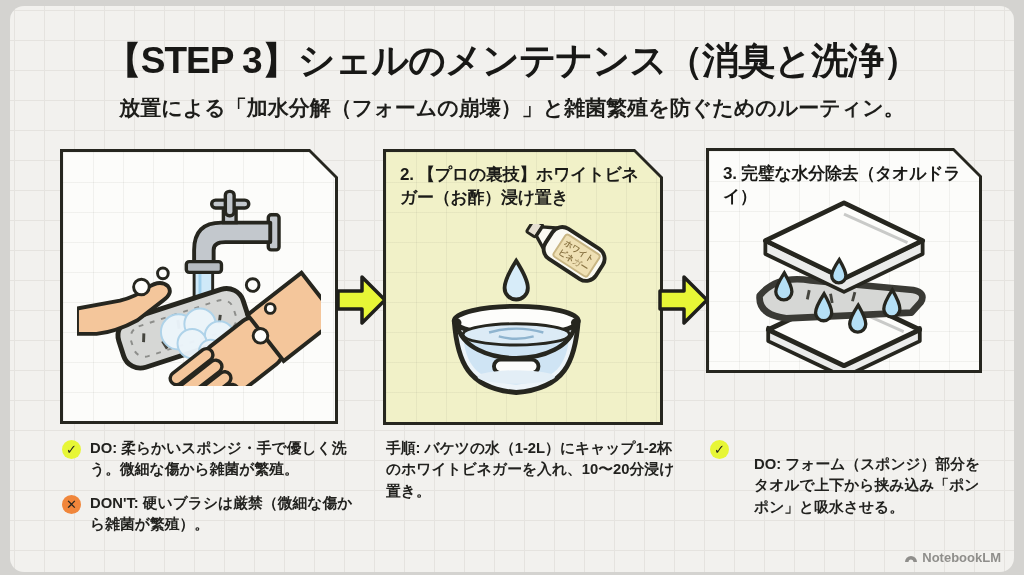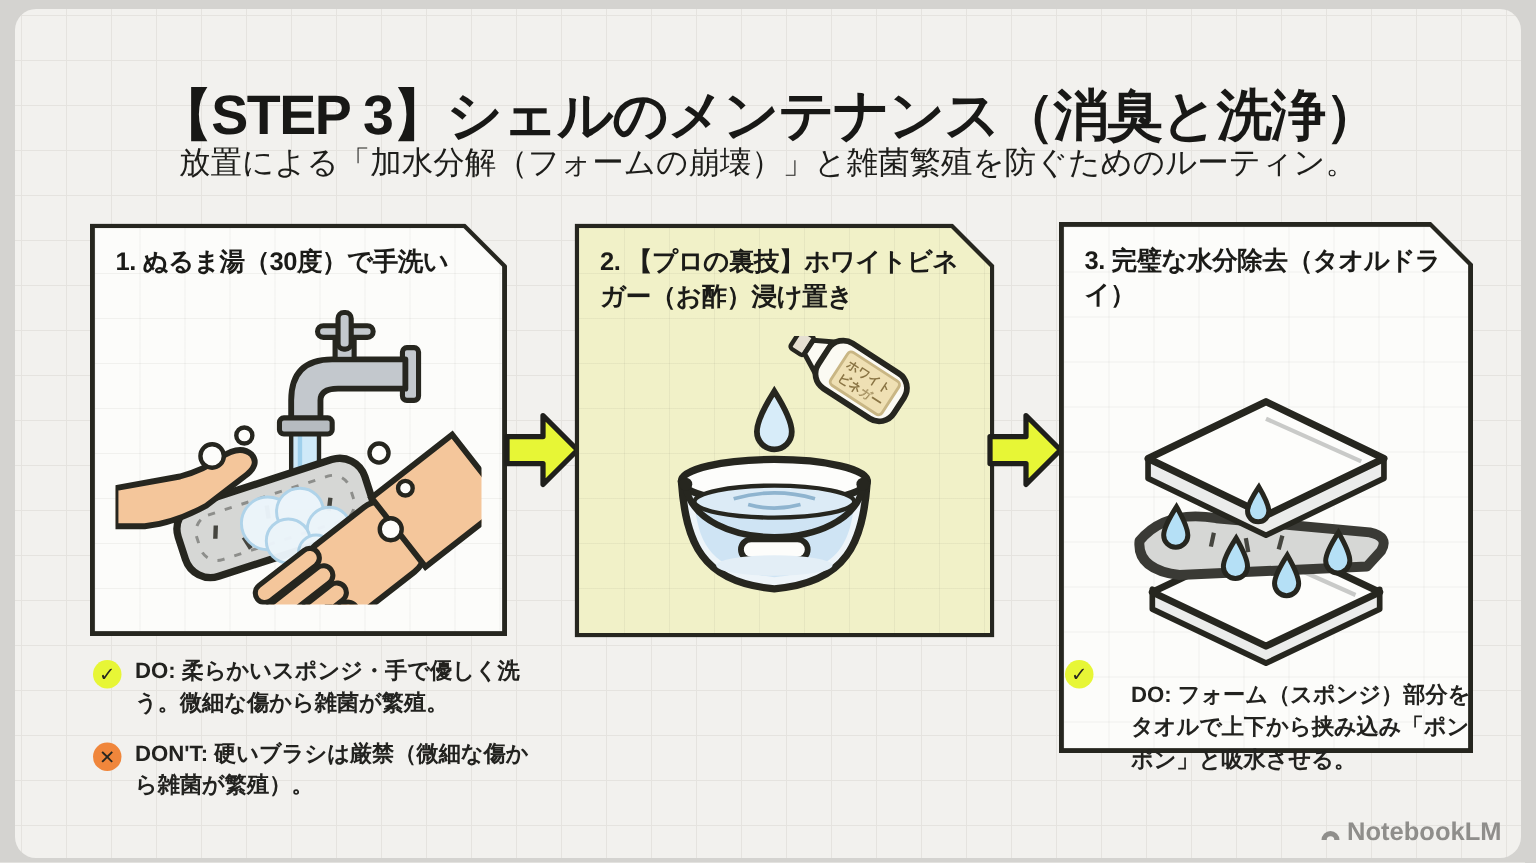--- a/index.html
+++ b/index.html
@@ -13,48 +13,48 @@
   .stage{position:relative;width:1024px;height:575px;}
   .card{
     position:absolute;left:10px;right:10px;top:6px;bottom:3px;
     background:#f2f1ee;border-radius:14px;overflow:hidden;
     background-image:
       linear-gradient(#e5e3df 1px,transparent 1px),
       linear-gradient(90deg,#e5e3df 1px,transparent 1px);
     background-size:30px 30px;background-position:4px 4px;
   }
   .page-title{
-    position:absolute;left:0;right:0;top:30px;margin:16px;
+    position:absolute;left:0;right:0;top:30px;margin:0;
     text-align:center;font-size:37px;font-weight:800;letter-spacing:-1px;
     color:#181816;
   }
   .page-subtitle{
     position:absolute;left:0;right:0;top:88px;margin:0;
-    text-align:center;font-size:21px;font-weight:400;color:#1d1d1a;
+    text-align:center;font-size:21px;font-weight:700;color:#1d1d1a;
   }
   
   .panel{
     position:absolute;
     background:#26261f;
     clip-path:polygon(0 0, calc(100% - 28px) 0, 100% 28px, 100% 100%, 0 100%);
   }
   .panel-inner{
     position:absolute;inset:3px;
     clip-path:polygon(0 0, calc(100% - 26px) 0, 100% 26px, 100% 100%, 0 100%);
     display:flex;flex-direction:column;
     background-image:
       linear-gradient(rgba(90,90,80,.07) 1px,transparent 1px),
       linear-gradient(90deg,rgba(90,90,80,.07) 1px,transparent 1px);
     background-size:30px 30px;
   }
   .panel-inner.white{background-color:#fcfcfa;}
   .panel-inner.yellow{background-color:#f1f1c8;}
   #panel1{left:50px;top:143px;width:278px;height:275px;}
   #panel2{left:373px;top:143px;width:280px;height:276px;}
-  #panel3{left:696px;top:142px;width:276px;height:354px;}
+  #panel3{left:696px;top:142px;width:276px;height:225px;}
   .panel-title{
     margin:12px 14px 0 14px;font-size:17px;font-weight:800;line-height:1.35;
     color:#1b1b18;letter-spacing:-0.3px;
   }
   .illus{flex:1;display:flex;align-items:center;justify-content:center;min-height:0;}
   .illus svg{display:block;}
   .flow-arrow{position:absolute;width:52px;height:60px;}
   #arrow1{left:326px;top:264px;}
   #arrow2{left:648px;top:264px;}
   
@@ -67,35 +67,34 @@
     flex:0 0 auto;width:19px;height:19px;border-radius:50%;
     margin:2px 9px 0 0;display:flex;align-items:center;justify-content:center;
     font-size:13px;font-weight:900;color:#26261f;line-height:1;
   }
   .badge.do{background:#e7f636;}
   .badge.dont{background:#f0863b;}
   .note-text{font-size:14.8px;font-weight:800;line-height:1.45;color:#22221f;}
   .note-text .lbl{margin-right:4px;}
   .watermark{
     position:absolute;right:13px;bottom:7px;display:flex;align-items:center;gap:4px;
-    font-size:17px;font-weight:800;color:#8f8e8b;
+    font-size:13px;font-weight:800;color:#8f8e8b;
   }
 </style>
 </head>
 <body>
 
 <div class="stage">
   <div class="card">
 
     <h1 class="page-title">【STEP 3】シェルのメンテナンス（消臭と洗浄）</h1>
     <p class="page-subtitle">放置による「加水分解（フォームの崩壊）」と雑菌繁殖を防ぐためのルーティン。</p>
 
     <section class="panel" id="panel1">
       <div class="panel-inner white">
-        <h2 class="panel-title">1. ぬるま湯（30度）で手洗い</h2>
         <div class="illus">
           <svg width="244" height="198" viewBox="0 0 250 200">
 
             <rect x="120" y="80" width="19" height="66" fill="#cfe9f8" stroke="#26261f" stroke-width="3"></rect>
             <line x1="126" y1="84" x2="126" y2="140" stroke="#9fd0ec" stroke-width="3"></line>
 
             <g>
               <rect x="196" y="26" width="11" height="36" rx="3" fill="#c3c8cd" stroke="#26261f" stroke-width="3.5"></rect>
               <path d="M120,80 L120,62 Q120,34 148,34 L198,34 L198,54 L152,54 Q140,54 140,62 L140,80 Z" fill="#c3c8cd" stroke="#26261f" stroke-width="4" stroke-linejoin="round"></path>
               <rect x="112" y="74" width="36" height="11" rx="3" fill="#b6bbc0" stroke="#26261f" stroke-width="3.5"></rect>
@@ -235,20 +234,25 @@
       </div>
       <div class="note">
         <span class="badge dont">✕</span>
         <p class="note-text" style="margin:0">
           <span class="lbl">DON'T:</span><span>硬いブラシは厳禁（微細な傷から雑菌が繁殖）。</span>
         </p>
       </div>
     </div>
 
     <div class="notes" id="notes2">
+      <div class="note">
+        <p class="note-text" style="margin:0">
+          <span class="lbl">手順:</span><span>バケツの水（1-2L）にキャップ1-2杯のホワイトビネガーを入れ、10〜20分浸け置き。</span>
+        </p>
+      </div>
     </div>
 
     <div class="notes" id="notes3">
       <div class="note">
         <span class="badge do">✓</span>
         <p class="note-text" style="margin:16px">
           <span class="lbl">DO:</span><span>フォーム（スポンジ）部分をタオルで上下から挟み込み「ポンポン」と吸水させる。</span>
         </p>
       </div>
     </div>

